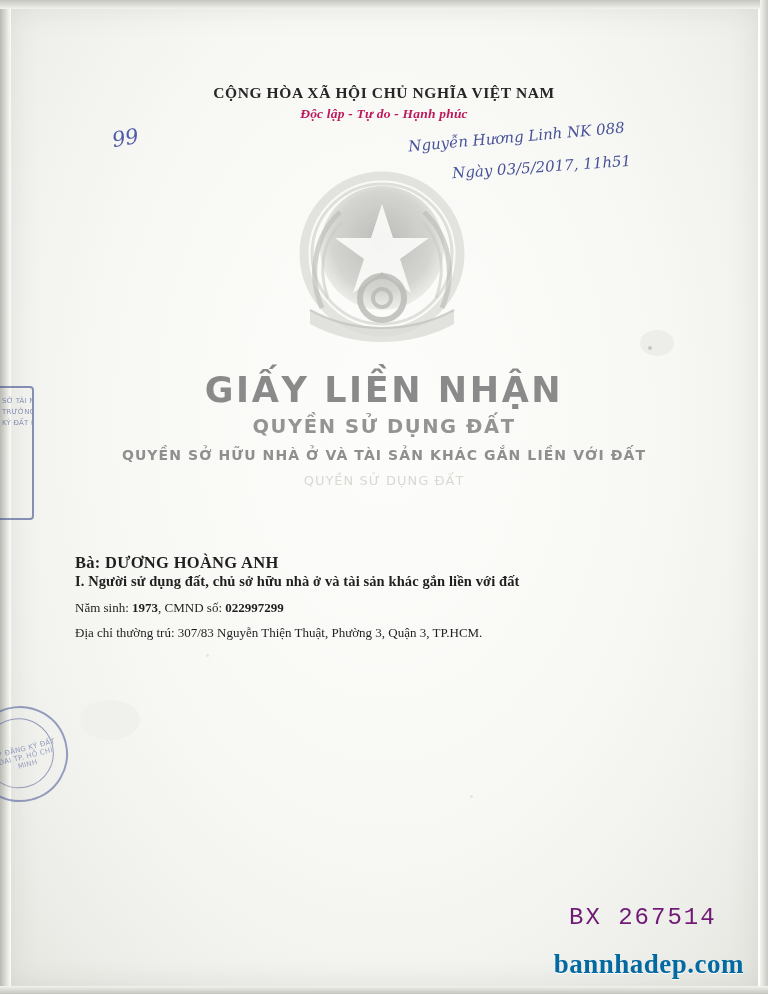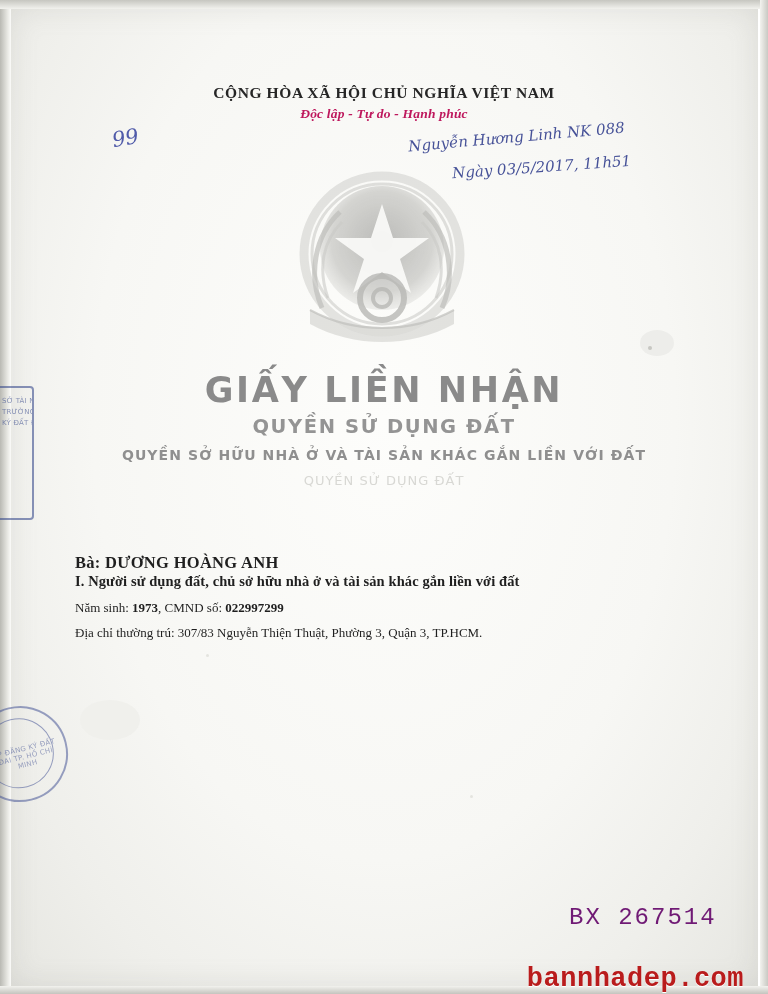--- a/index.html
+++ b/index.html
@@ -206,26 +206,26 @@
     font-size: 24px;
     letter-spacing: 2px;
     color: #701a75;
     margin-left: 36px;
   }
 
   
   #site-watermark {
     position: absolute;
     right: 24px;
-    bottom: 0;
-    font-family: Liberation Mono, monospace;
+    bottom: 14px;
+    font-family: Liberation Serif, serif;
     font-weight: bold;
     font-size: 27px;
     letter-spacing: 0.5px;
-    color: #b91c1c;
+    color: #0369a1;
     text-shadow: 0 1px 0 #ffffff;
   }
 
   
   #stamp-left-top {
     position: absolute;
     left: -6px;
     top: 386px;
     width: 36px;
     height: 130px;

